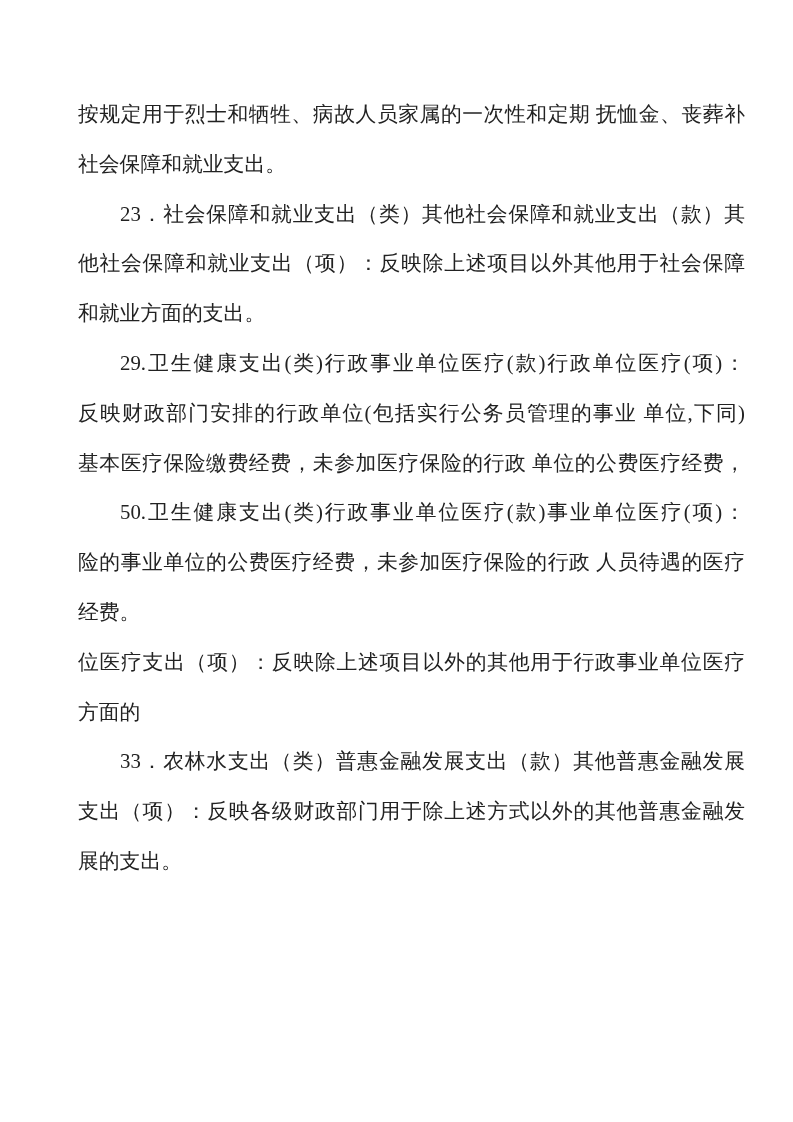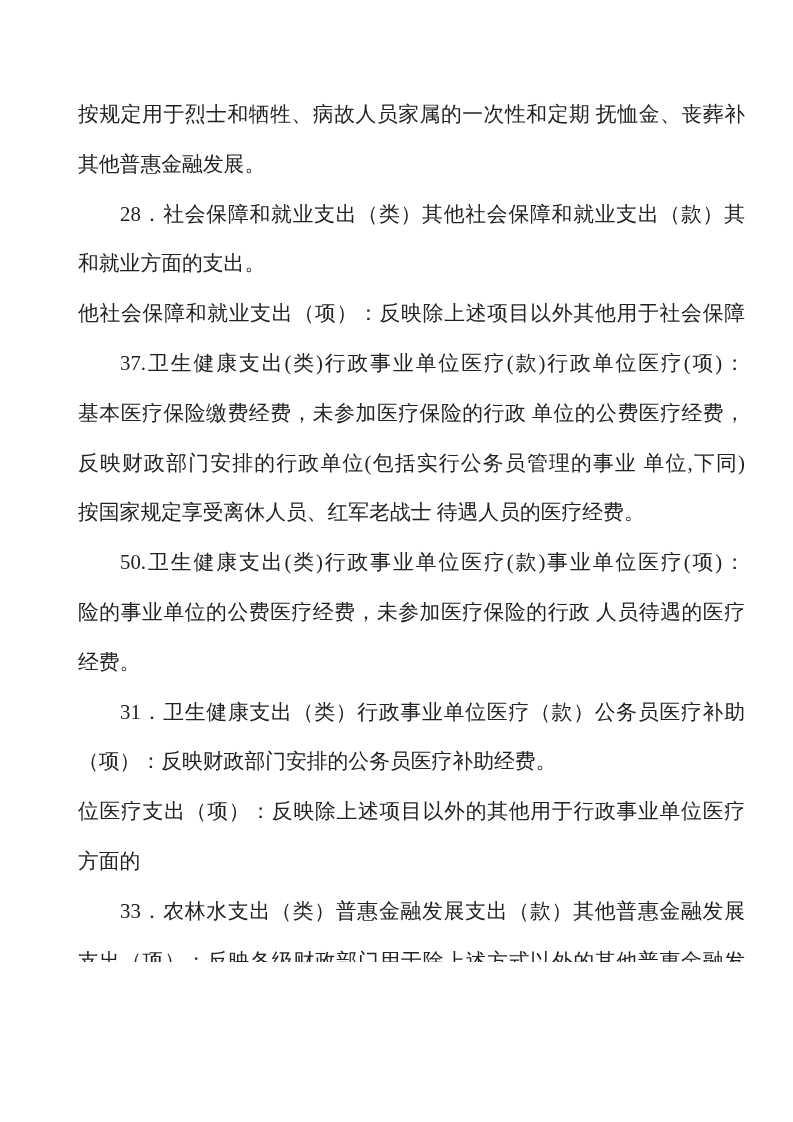--- a/index.html
+++ b/index.html
@@ -53,41 +53,36 @@
     font-family: "Liberation Serif", "DejaVu Serif", serif;
   }
 </style>
 </head>
 <body>
 
 <main class="page">
   <section class="body-text">
       <div class="paragraph">
         <div class="line fill">按规定用于烈士和牺牲、病故人员家属的一次性和定期 抚恤金、丧葬补</div>
-        <div class="line">其他普惠金融发展。</div>
+        <div class="line">社会保障和就业支出。</div>
       </div>
       <div class="paragraph">
-        <div class="line fill indent">28．社会保障和就业支出（类）其他社会保障和就业支出（款）其</div>
+        <div class="line fill indent">23．社会保障和就业支出（类）其他社会保障和就业支出（款）其</div>
+        <div class="line fill">他社会保障和就业支出（项）：反映除上述项目以外其他用于社会保障</div>
         <div class="line">和就业方面的支出。</div>
-        <div class="line fill">他社会保障和就业支出（项）：反映除上述项目以外其他用于社会保障</div>
       </div>
       <div class="paragraph">
-        <div class="line fill indent">37.卫生健康支出(类)行政事业单位医疗(款)行政单位医疗(项)：</div>
+        <div class="line fill indent">29.卫生健康支出(类)行政事业单位医疗(款)行政单位医疗(项)：</div>
+        <div class="line fill">反映财政部门安排的行政单位(包括实行公务员管理的事业 单位,下同)</div>
         <div class="line fill">基本医疗保险缴费经费，未参加医疗保险的行政 单位的公费医疗经费，</div>
-        <div class="line fill">反映财政部门安排的行政单位(包括实行公务员管理的事业 单位,下同)</div>
-        <div class="line">按国家规定享受离休人员、红军老战士 待遇人员的医疗经费。</div>
       </div>
       <div class="paragraph">
         <div class="line fill indent">50.卫生健康支出(类)行政事业单位医疗(款)事业单位医疗(项)：</div>
         <div class="line fill">险的事业单位的公费医疗经费，未参加医疗保险的行政 人员待遇的医疗</div>
         <div class="line">经费。</div>
-      </div>
-      <div class="paragraph">
-        <div class="line fill indent">31．卫生健康支出（类）行政事业单位医疗（款）公务员医疗补助</div>
-        <div class="line">（项）：反映财政部门安排的公务员医疗补助经费。</div>
       </div>
       <div class="paragraph">
         <div class="line fill">位医疗支出（项）：反映除上述项目以外的其他用于行政事业单位医疗</div>
         <div class="line">方面的</div>
       </div>
       <div class="paragraph">
         <div class="line fill indent">33．农林水支出（类）普惠金融发展支出（款）其他普惠金融发展</div>
         <div class="line fill">支出（项）：反映各级财政部门用于除上述方式以外的其他普惠金融发</div>
         <div class="line">展的支出。</div>
       </div>

